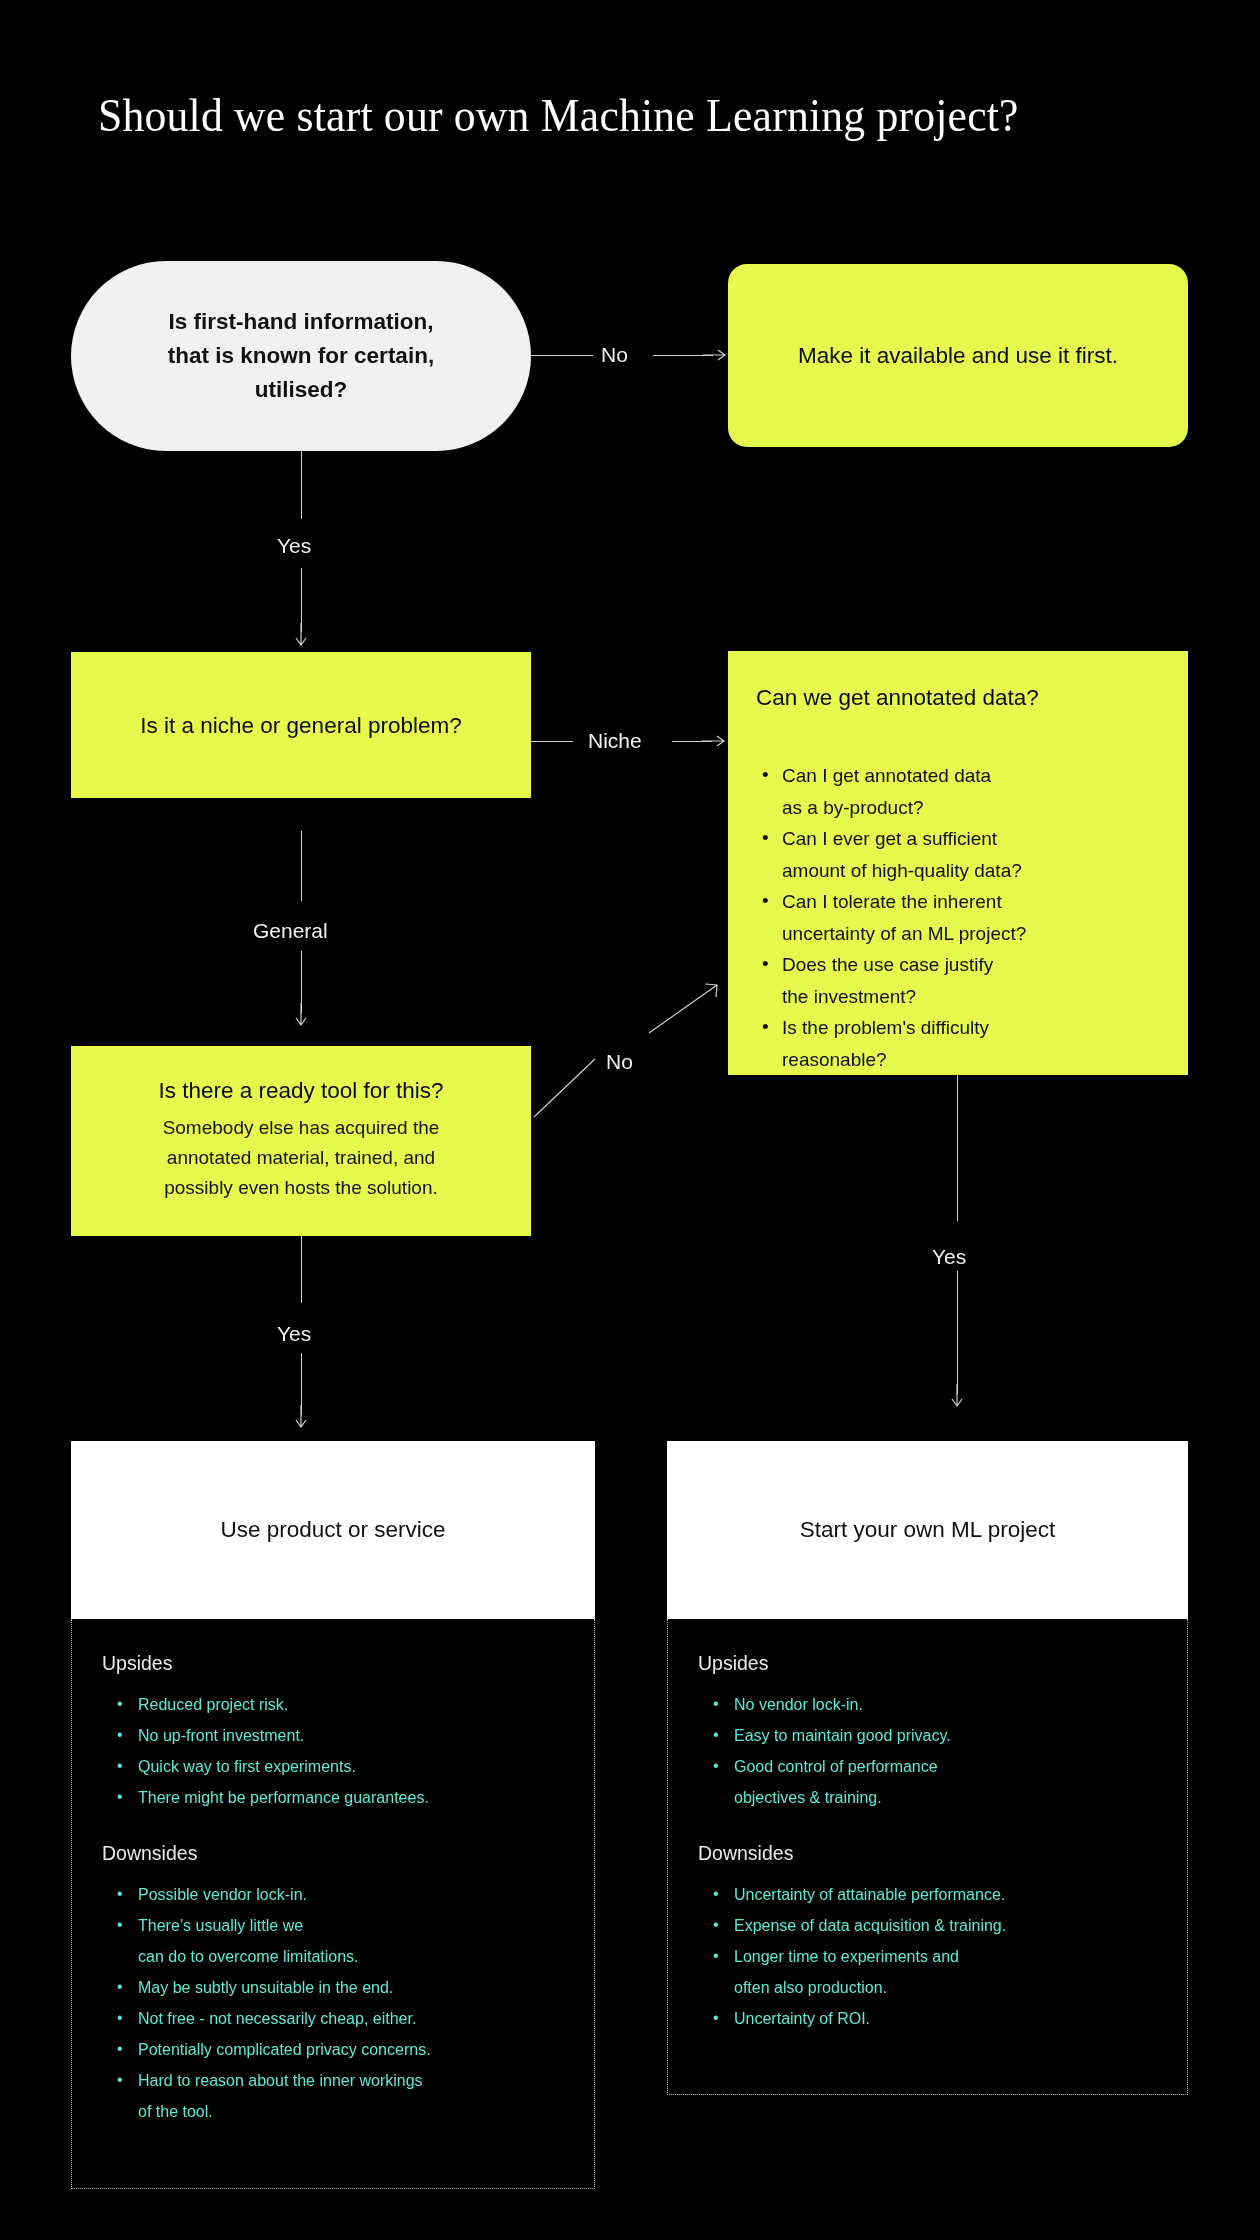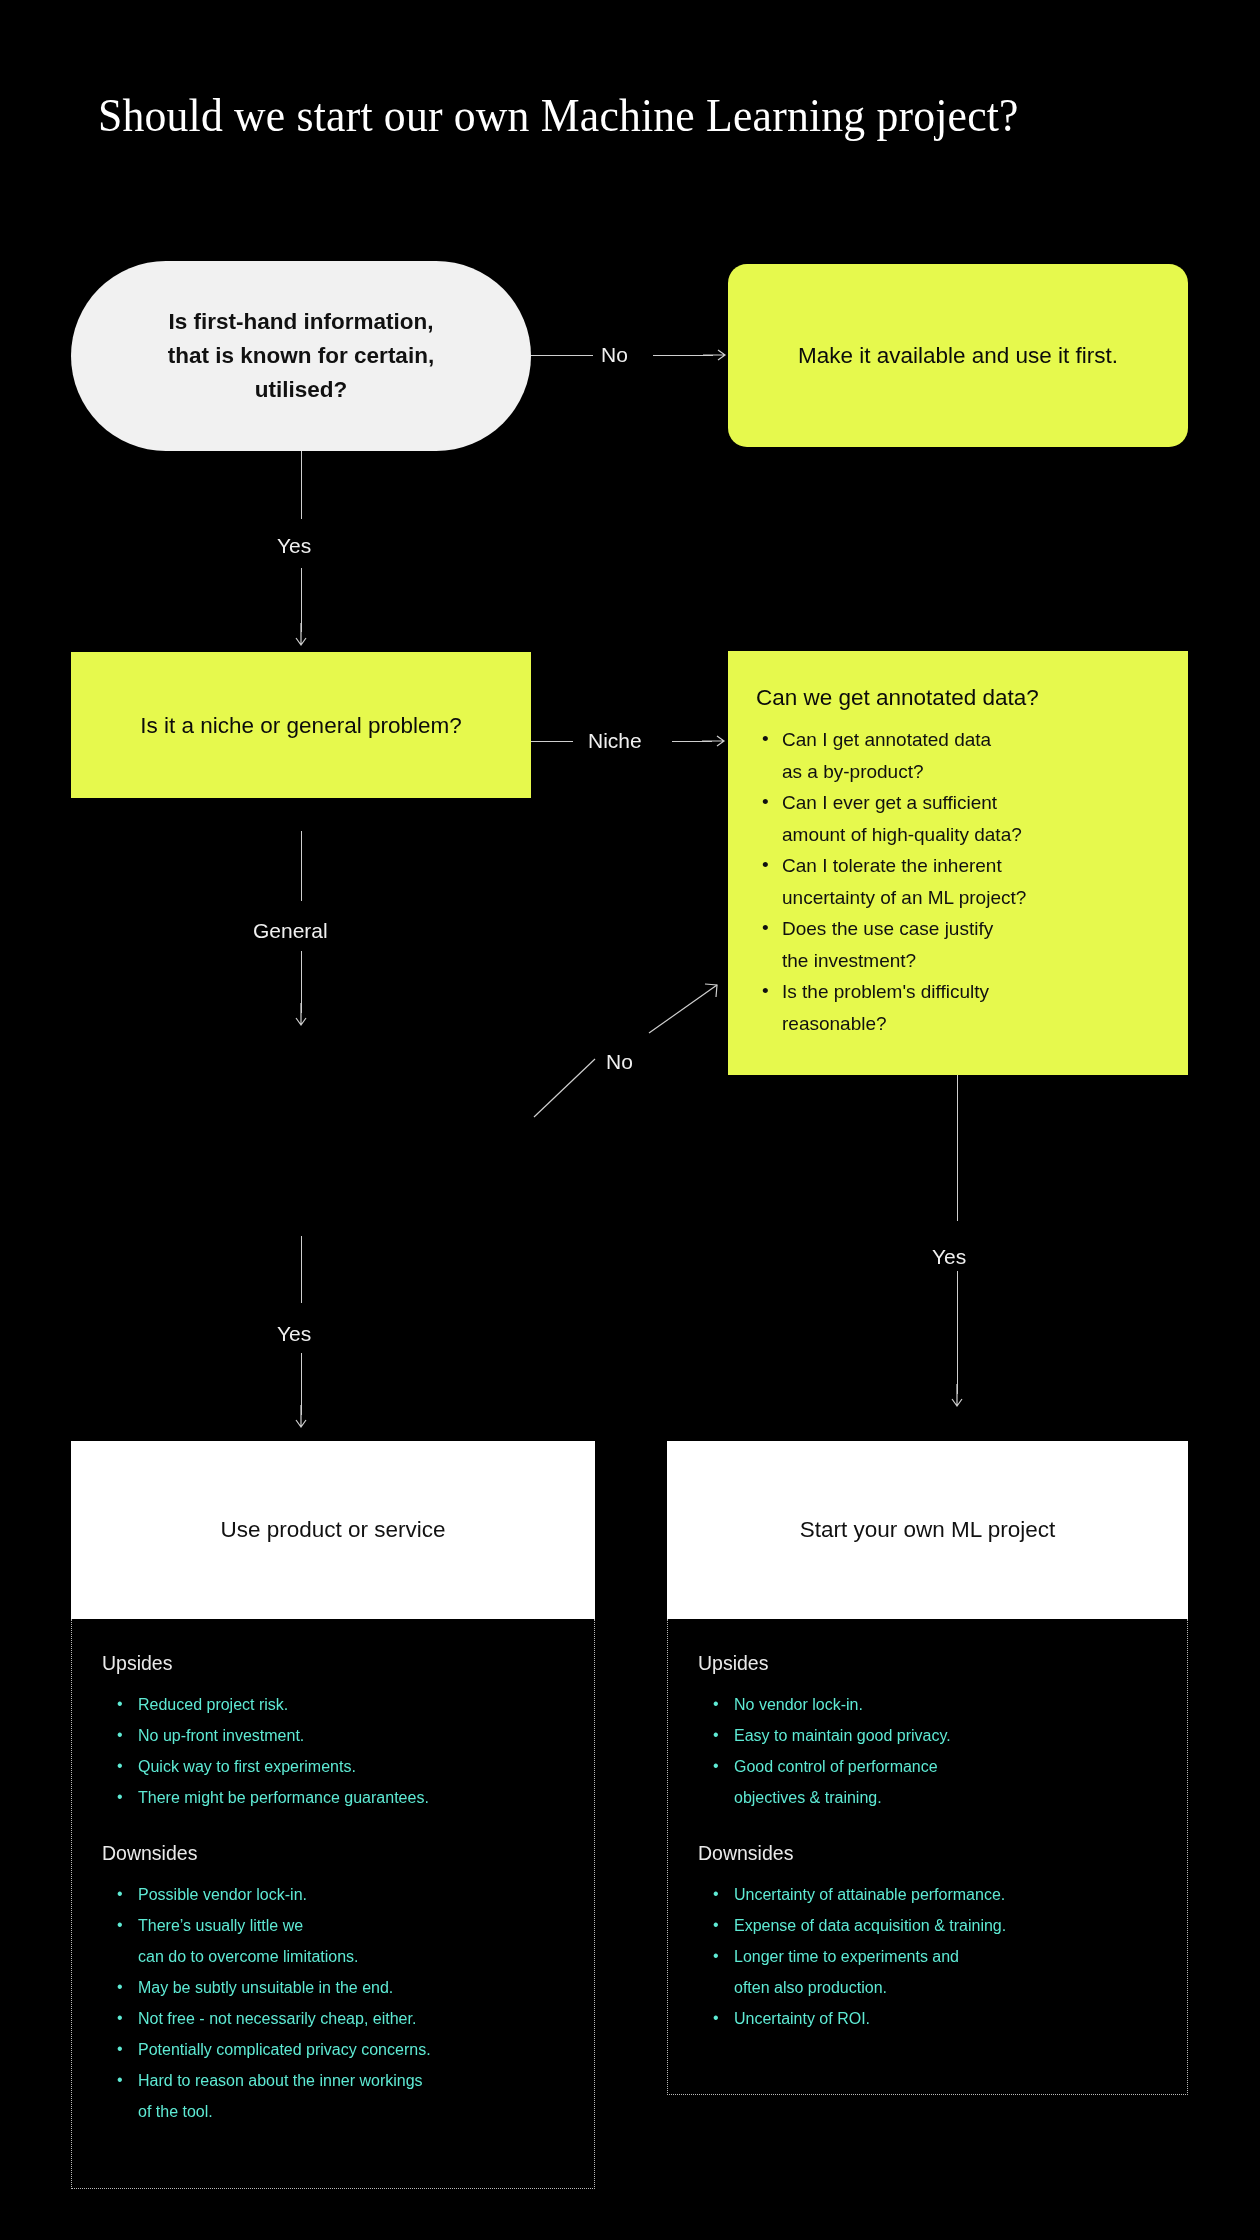--- a/index.html
+++ b/index.html
@@ -201,21 +201,21 @@
 
   <div class="conn" style="left:531px; top:741px; width:197px; height:1px;">
     <div class="hline" style="left:0px; top:0px; width:42px;"></div>
     <div class="hline" style="left:141px; top:0px; width:40px;"></div>
     <svg class="arrow-svg" style="left:171px; top:-6px;" width="26" height="12" viewBox="0 0 26 12">
       <path d="M0 6 L22 6 M15 1 L22 6 L15 11" fill="none" stroke="#cfcfcf" stroke-width="1.2"></path>
     </svg>
   </div>
   <div class="edge-label" style="left:588px; top:729px;">Niche</div>
 
-  <div class="node node-yellow" style="left:728px; top:651px; width:460px; height:424px; justify-content:flex-start; padding:30px 12px 0 28px;">
+  <div class="node node-yellow" style="left:728px; top:651px; width:460px; height:424px; justify-content:space-between; padding:30px 12px 0 28px;">
     <div class="node-title" style="margin-bottom:10px;">Can we get annotated data?</div>
     <ul class="blist">
       <li><span style="white-space:pre-line;">Can I get annotated data
 as a by-product?</span></li>
       <li><span style="white-space:pre-line;">Can I ever get a sufficient
 amount of high-quality data?</span></li>
       <li><span style="white-space:pre-line;">Can I tolerate the inherent
 uncertainty of an ML project?</span></li>
       <li><span style="white-space:pre-line;">Does the use case justify
 the investment?</span></li>
@@ -226,20 +226,26 @@
 
   <div class="conn" style="left:301px; top:831px; width:1px; height:215px;">
     <div class="vline" style="left:0px; top:0px; height:70px;"></div>
     <div class="vline" style="left:0px; top:120px; height:62px;"></div>
     <svg class="arrow-svg" style="left:-6px; top:172px;" width="12" height="26" viewBox="0 0 12 26">
       <path d="M6 0 L6 22 M1 15 L6 22 L11 15" fill="none" stroke="#cfcfcf" stroke-width="1.2"></path>
     </svg>
   </div>
   <div class="edge-label" style="left:253px; top:919px;">General</div>
 
+  <div class="node node-yellow" style="left:71px; top:1046px; width:460px; height:190px; align-items:center; justify-content:flex-start; padding-top:28px;">
+    <div class="node-title center-text" style="margin-bottom:6px;">Is there a ready tool for this?</div>
+    <div class="node-sub center-text">Somebody else has acquired the</div>
+    <div class="node-sub center-text">annotated material, trained, and</div>
+    <div class="node-sub center-text">possibly even hosts the solution.</div>
+  </div>
 
   <svg class="arrow-svg" style="left:531px; top:975px;" width="200" height="145" viewBox="0 0 200 145">
     <path d="M3 142 L64 84" fill="none" stroke="#cfcfcf" stroke-width="1.2"></path>
     <path d="M118 58 L186 10" fill="none" stroke="#cfcfcf" stroke-width="1.2"></path>
     <path d="M174 9 L186 10 L185 22" fill="none" stroke="#cfcfcf" stroke-width="1.2"></path>
   </svg>
   <div class="edge-label" style="left:606px; top:1050px;">No</div>
 
   <div class="conn" style="left:301px; top:1236px; width:1px; height:205px;">
     <div class="vline" style="left:0px; top:0px; height:67px;"></div>

